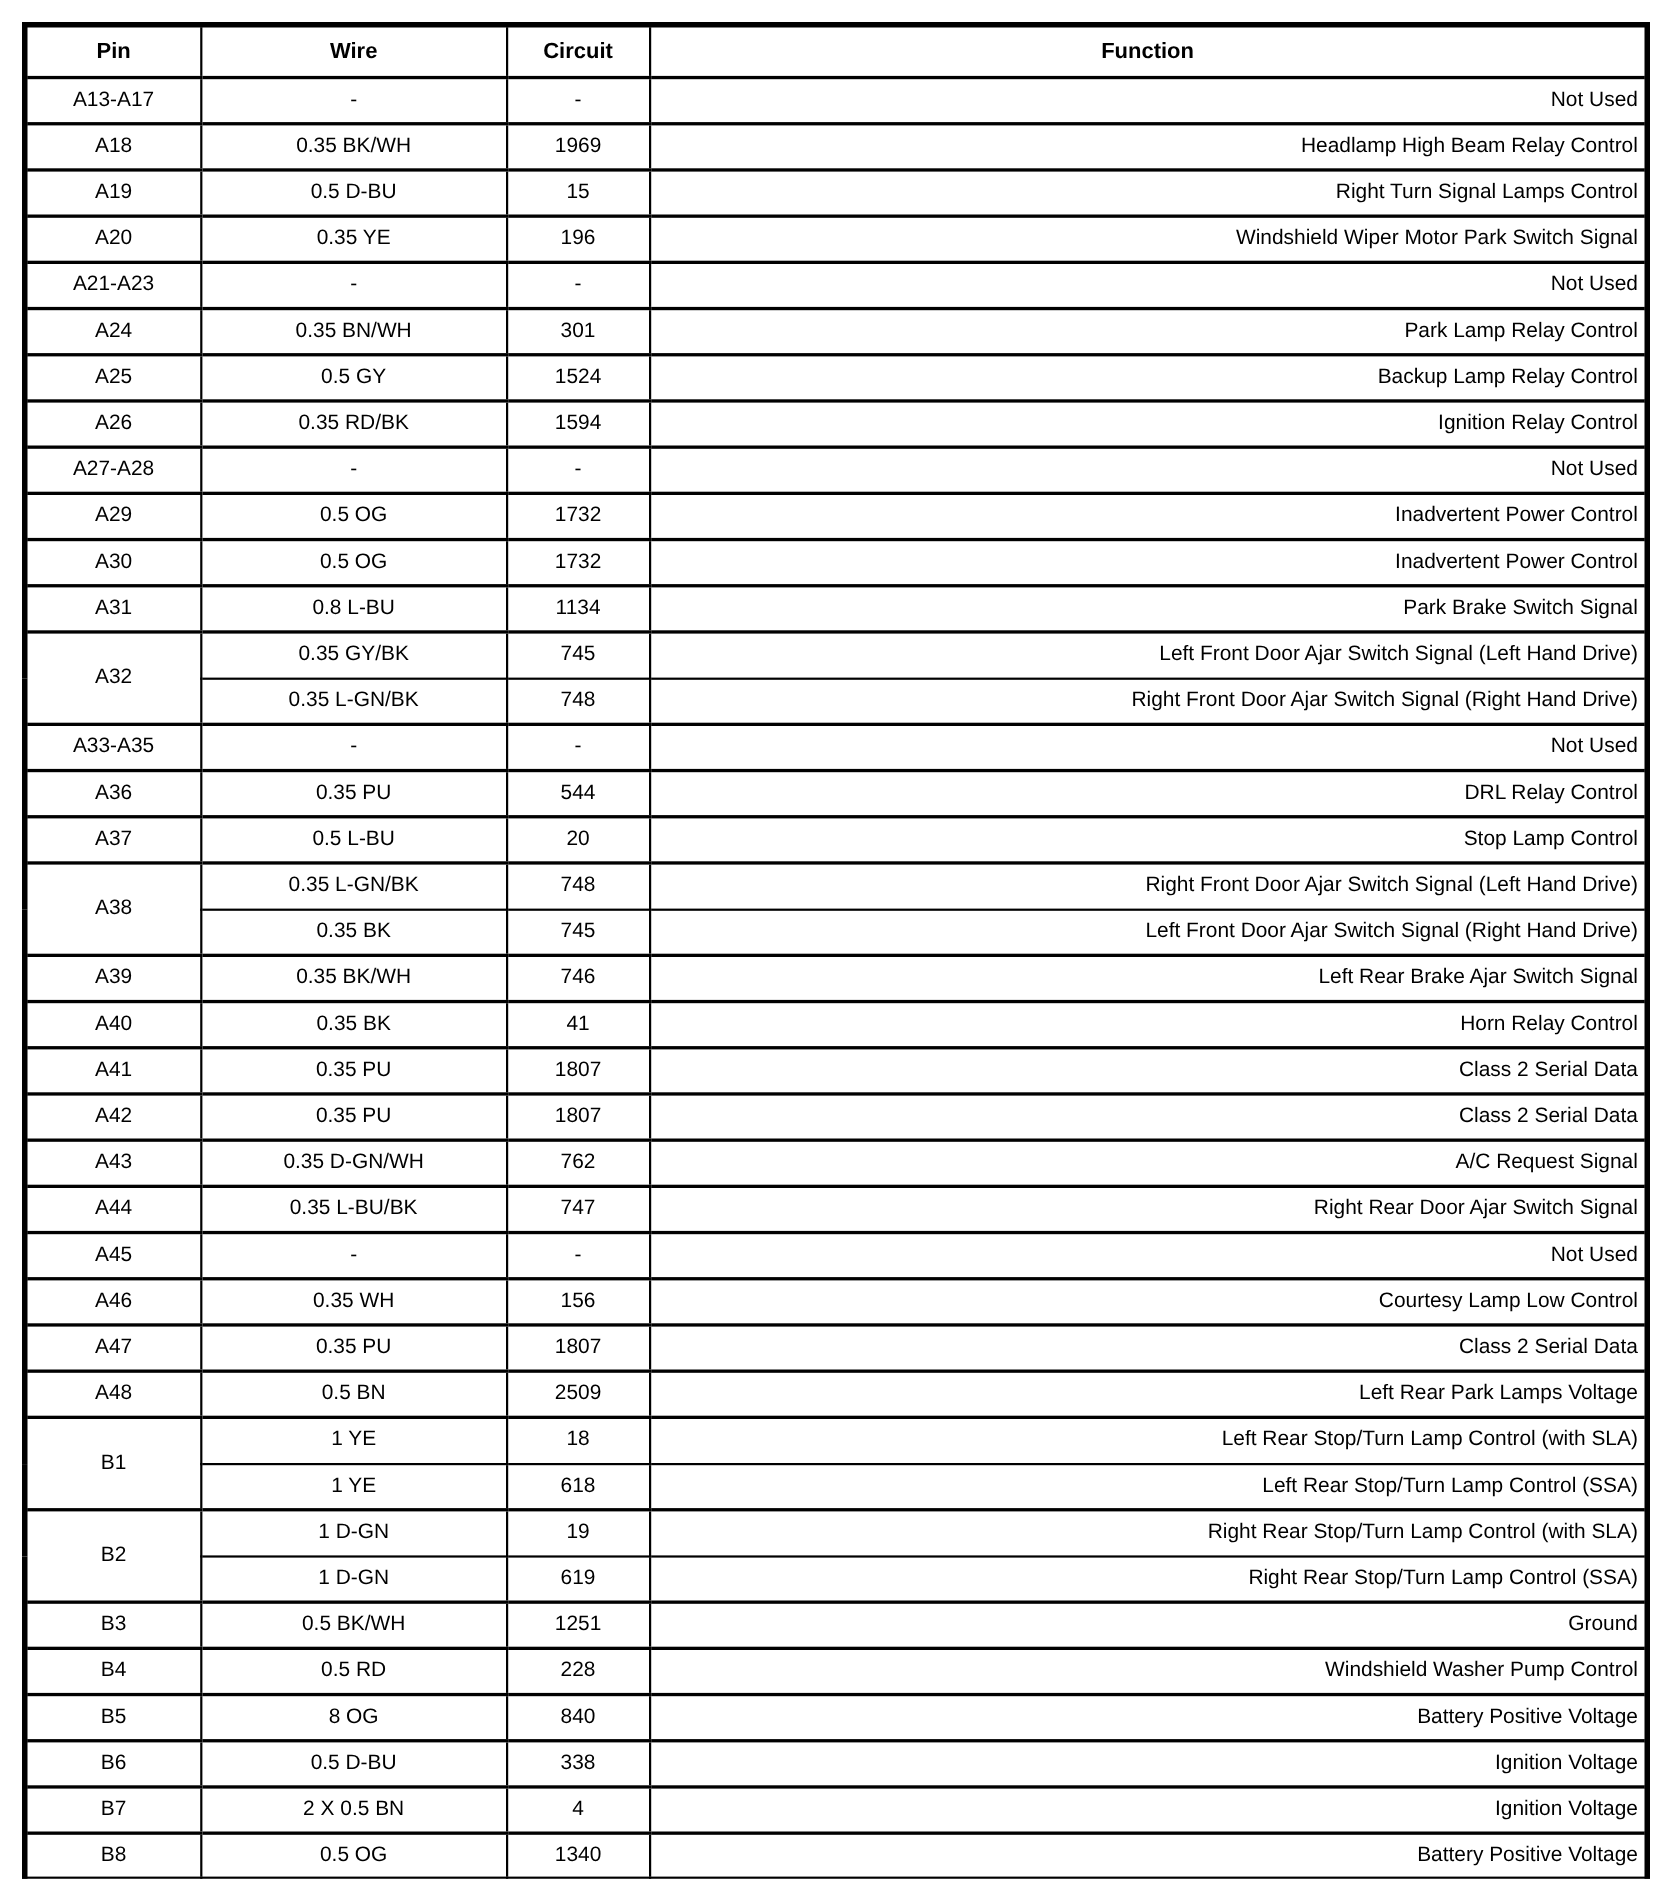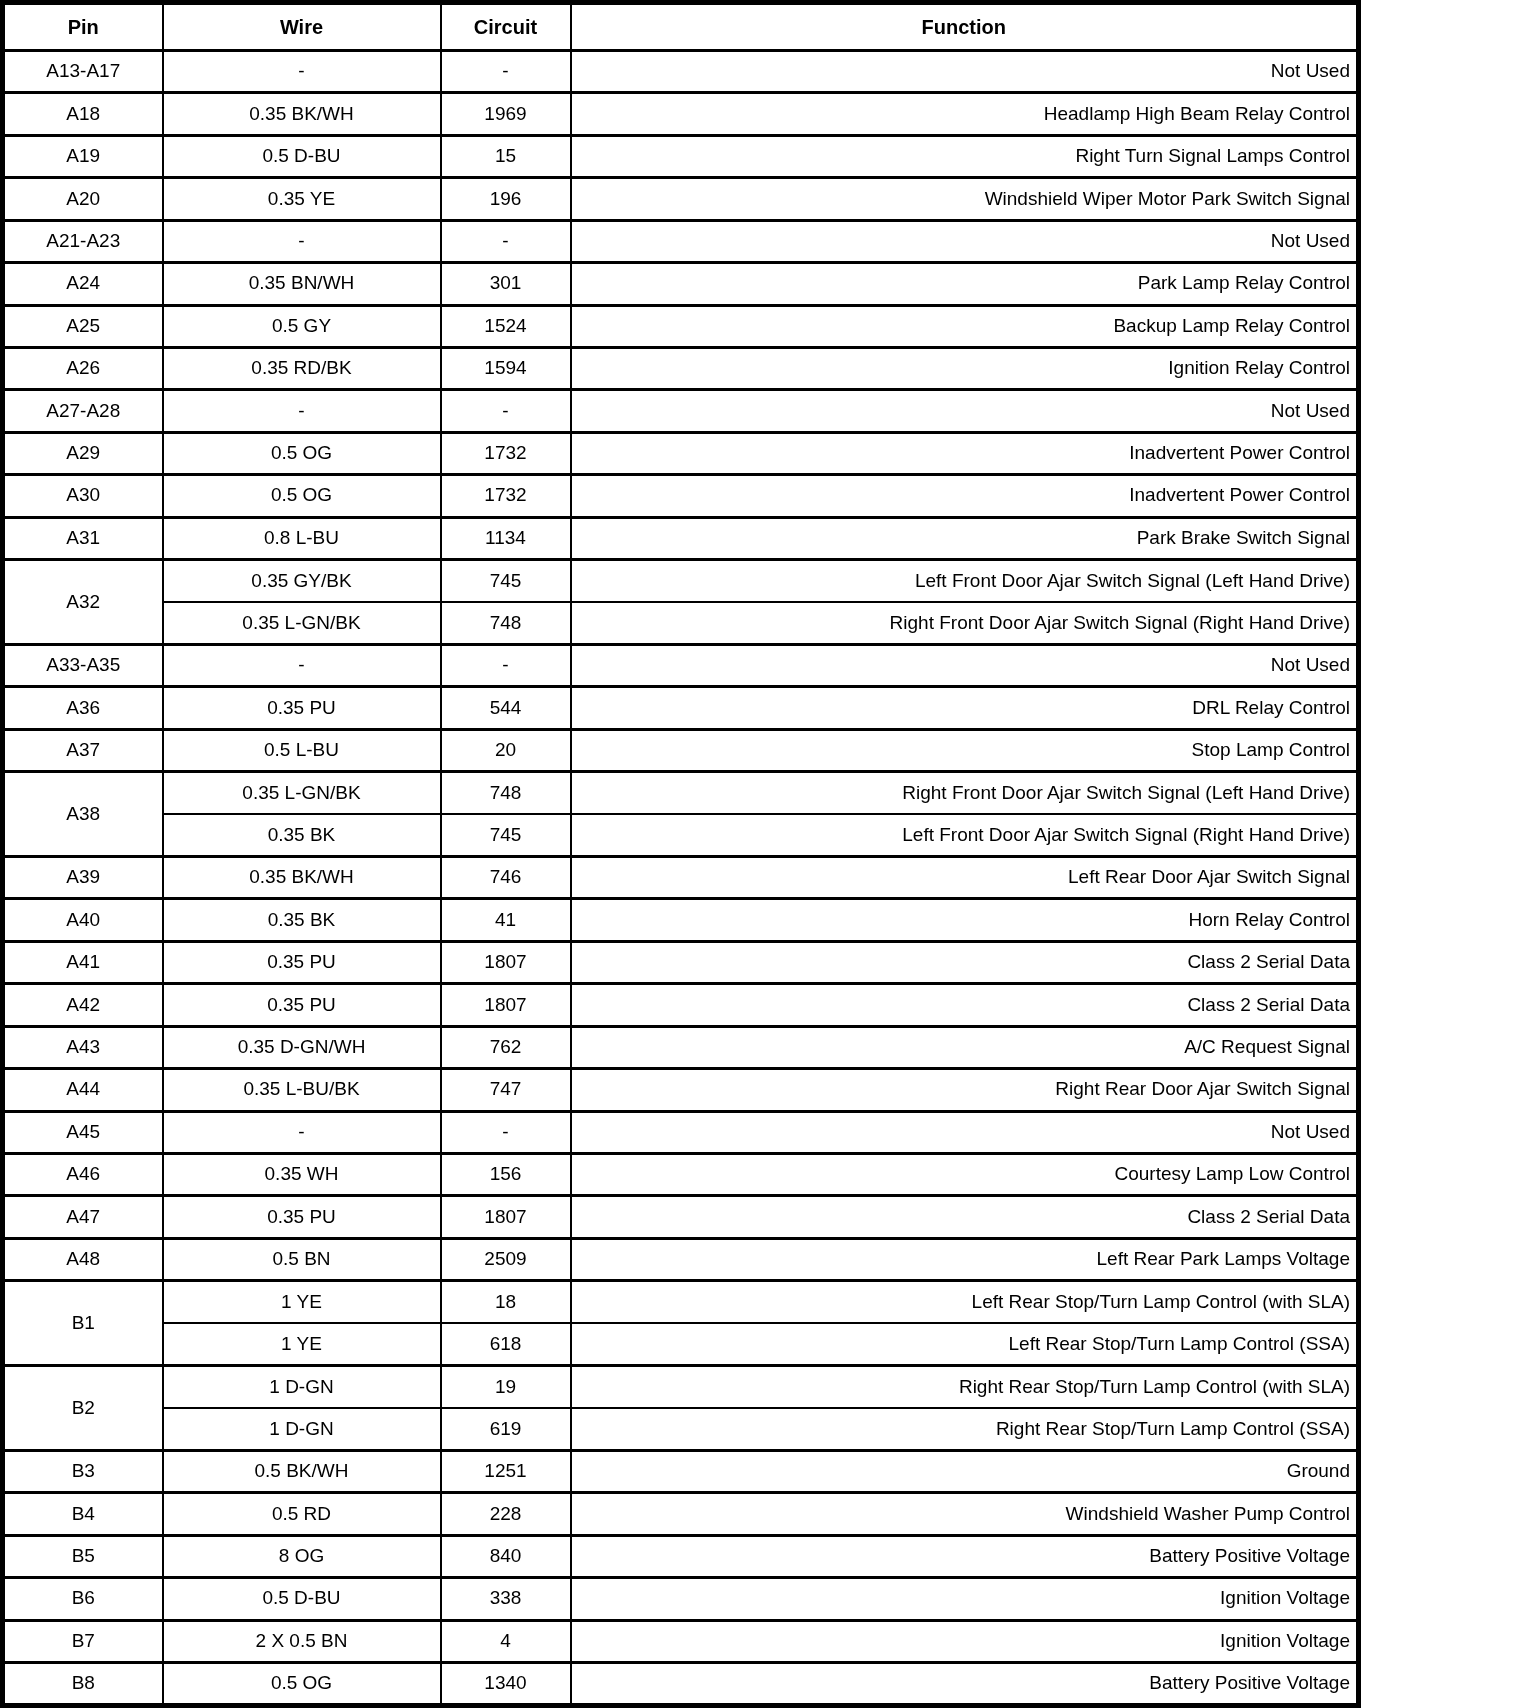--- a/index.html
+++ b/index.html
@@ -3,24 +3,24 @@
 <meta charset="utf-8">
 <style>
   html, body {
     margin: 0;
     padding: 0;
     background: #ffffff;
     font-family: "Liberation Sans", sans-serif;
     color: #000000;
   }
   .page {
-    width: 1361px;
+    width: 1520px;
     height: 1708px;
     box-sizing: border-box;
-    padding: 0;
+    padding: 20px;
     background: #ffffff;
   }
   table.pinout {
     width: 100%;
     height: 100%;
     border-collapse: collapse;
     table-layout: fixed;
     border: 5px solid #000000;
   }
   table.pinout th,
@@ -190,21 +190,21 @@
         </tr>
         <tr>
           <td class="wire">0.35 BK</td>
           <td class="circuit">745</td>
           <td class="function">Left Front Door Ajar Switch Signal (Right Hand Drive)</td>
         </tr>
         <tr class="group-start">
           <td class="pin" rowspan="1">A39</td>
           <td class="wire">0.35 BK/WH</td>
           <td class="circuit">746</td>
-          <td class="function">Left Rear Door Ajar Switch Signal</td>
+          <td class="function">Left Rear Brake Ajar Switch Signal</td>
         </tr>
         <tr class="group-start">
           <td class="pin" rowspan="1">A40</td>
           <td class="wire">0.35 BK</td>
           <td class="circuit">41</td>
           <td class="function">Horn Relay Control</td>
         </tr>
         <tr class="group-start">
           <td class="pin" rowspan="1">A41</td>
           <td class="wire">0.35 PU</td>

